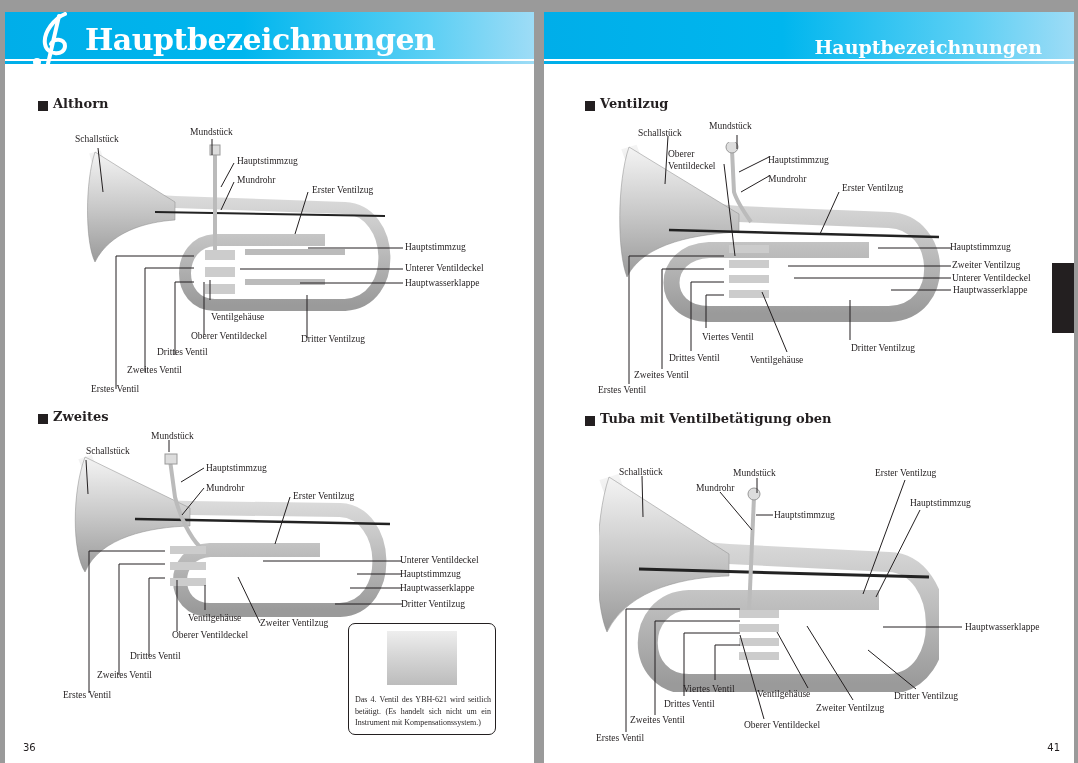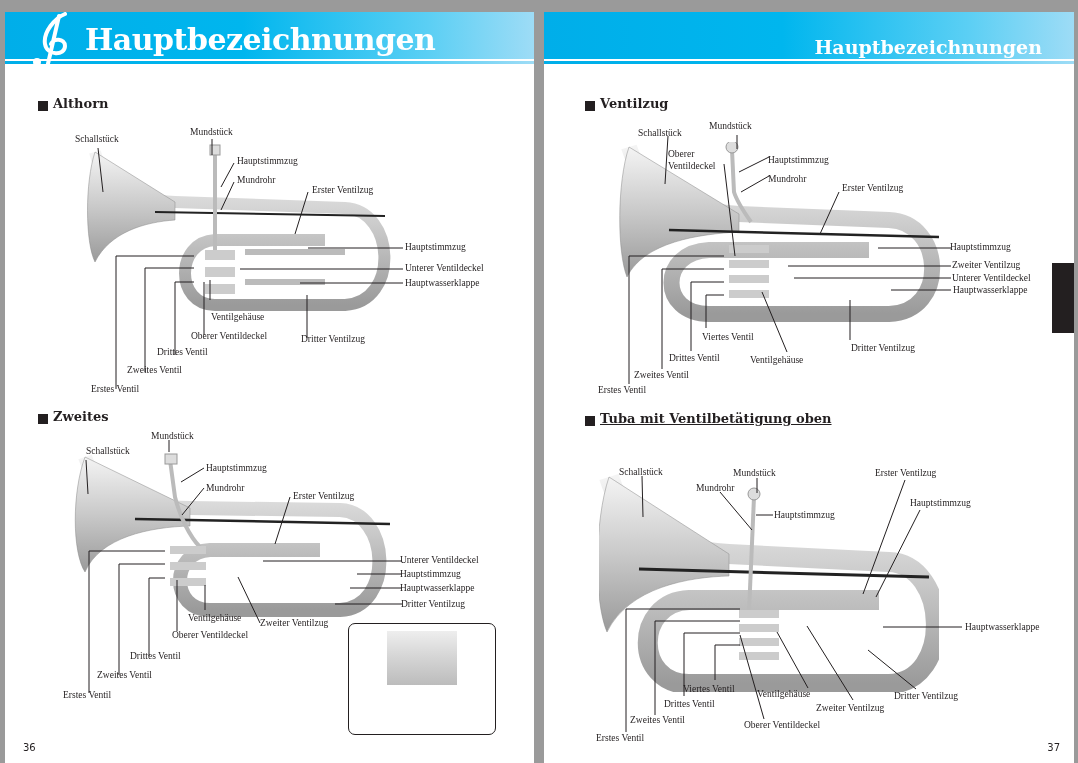--- a/index.html
+++ b/index.html
@@ -139,20 +139,21 @@
   <div class="lbl" style="left:396px;top:587px;">Dritter Ventilzug</div>
   <div class="lbl" style="left:183px;top:601px;">Ventilgehäuse</div>
   <div class="lbl" style="left:255px;top:606px;">Zweiter Ventilzug</div>
   <div class="lbl" style="left:167px;top:618px;">Oberer Ventildeckel</div>
   <div class="lbl" style="left:125px;top:639px;">Drittes Ventil</div>
   <div class="lbl" style="left:92px;top:658px;">Zweites Ventil</div>
   <div class="lbl" style="left:58px;top:678px;">Erstes Ventil</div>
 
   <div class="note-box">
     <div class="note-img"></div>
+    <div class="note-text">Das 4. Ventil des YBH-621 wird seitlich betätigt. (Es handelt sich nicht um ein Instrument mit Kompensationssystem.)</div>
   </div>
 
   <div class="pnum" style="left:18px;top:730px;">36</div>
 </div>
 
 <div class="page" id="p-right">
   <div class="banner">
     <div class="rule"></div>
     <div class="title">Hauptbezeichnungen</div>
   </div>
@@ -205,21 +206,21 @@
   <div class="lbl" style="left:408px;top:248px;">Zweiter Ventilzug</div>
   <div class="lbl" style="left:408px;top:261px;">Unterer Ventildeckel</div>
   <div class="lbl" style="left:409px;top:273px;">Hauptwasserklappe</div>
   <div class="lbl" style="left:158px;top:320px;">Viertes Ventil</div>
   <div class="lbl" style="left:307px;top:331px;">Dritter Ventilzug</div>
   <div class="lbl" style="left:125px;top:341px;">Drittes Ventil</div>
   <div class="lbl" style="left:206px;top:343px;">Ventilgehäuse</div>
   <div class="lbl" style="left:90px;top:358px;">Zweites Ventil</div>
   <div class="lbl" style="left:54px;top:373px;">Erstes Ventil</div>
 
-  <div class="section" style="left:41px;top:399px;text-decoration:underline;">
+  <div class="section" style="left:41px;top:399px;">
     <span class="sq"></span>
       <span>Tuba mit Ventilbetätigung oben</span>
   </div>
 
   <svg class="instr" style="left:55px;top:460px;" width="340" height="220">
     <path d="M10 5 C30 70 90 80 130 82 L290 90 C350 92 355 210 290 212 L90 212 C35 212 35 130 90 128 L280 128" fill="none" stroke="url(#silv)" stroke-width="20"></path>
     <path d="M10 5 C-5 50 -5 130 8 160 C30 115 90 105 130 104 L130 82 Z" fill="url(#silv)" stroke="#888" stroke-width="0.5"></path>
     <line x1="40" y1="97" x2="330" y2="105" stroke="#222" stroke-width="3"></line>
     <path d="M155 25 L150 140" stroke="#bbb" stroke-width="4" fill="none"></path>
     <circle cx="155" cy="22" r="6" fill="#ddd" stroke="#999"></circle>
@@ -256,14 +257,14 @@
   <div class="lbl" style="left:421px;top:610px;">Hauptwasserklappe</div>
   <div class="lbl" style="left:139px;top:672px;">Viertes Ventil</div>
   <div class="lbl" style="left:213px;top:677px;">Ventilgehäuse</div>
   <div class="lbl" style="left:350px;top:679px;">Dritter Ventilzug</div>
   <div class="lbl" style="left:120px;top:687px;">Drittes Ventil</div>
   <div class="lbl" style="left:272px;top:691px;">Zweiter Ventilzug</div>
   <div class="lbl" style="left:86px;top:703px;">Zweites Ventil</div>
   <div class="lbl" style="left:200px;top:708px;">Oberer Ventildeckel</div>
   <div class="lbl" style="left:52px;top:721px;">Erstes Ventil</div>
 
-  <div class="pnum" style="right:14px;top:730px;">37</div>
+  <div class="pnum" style="right:14px;top:730px;">41</div>
 </div>
 
 </body></html>

